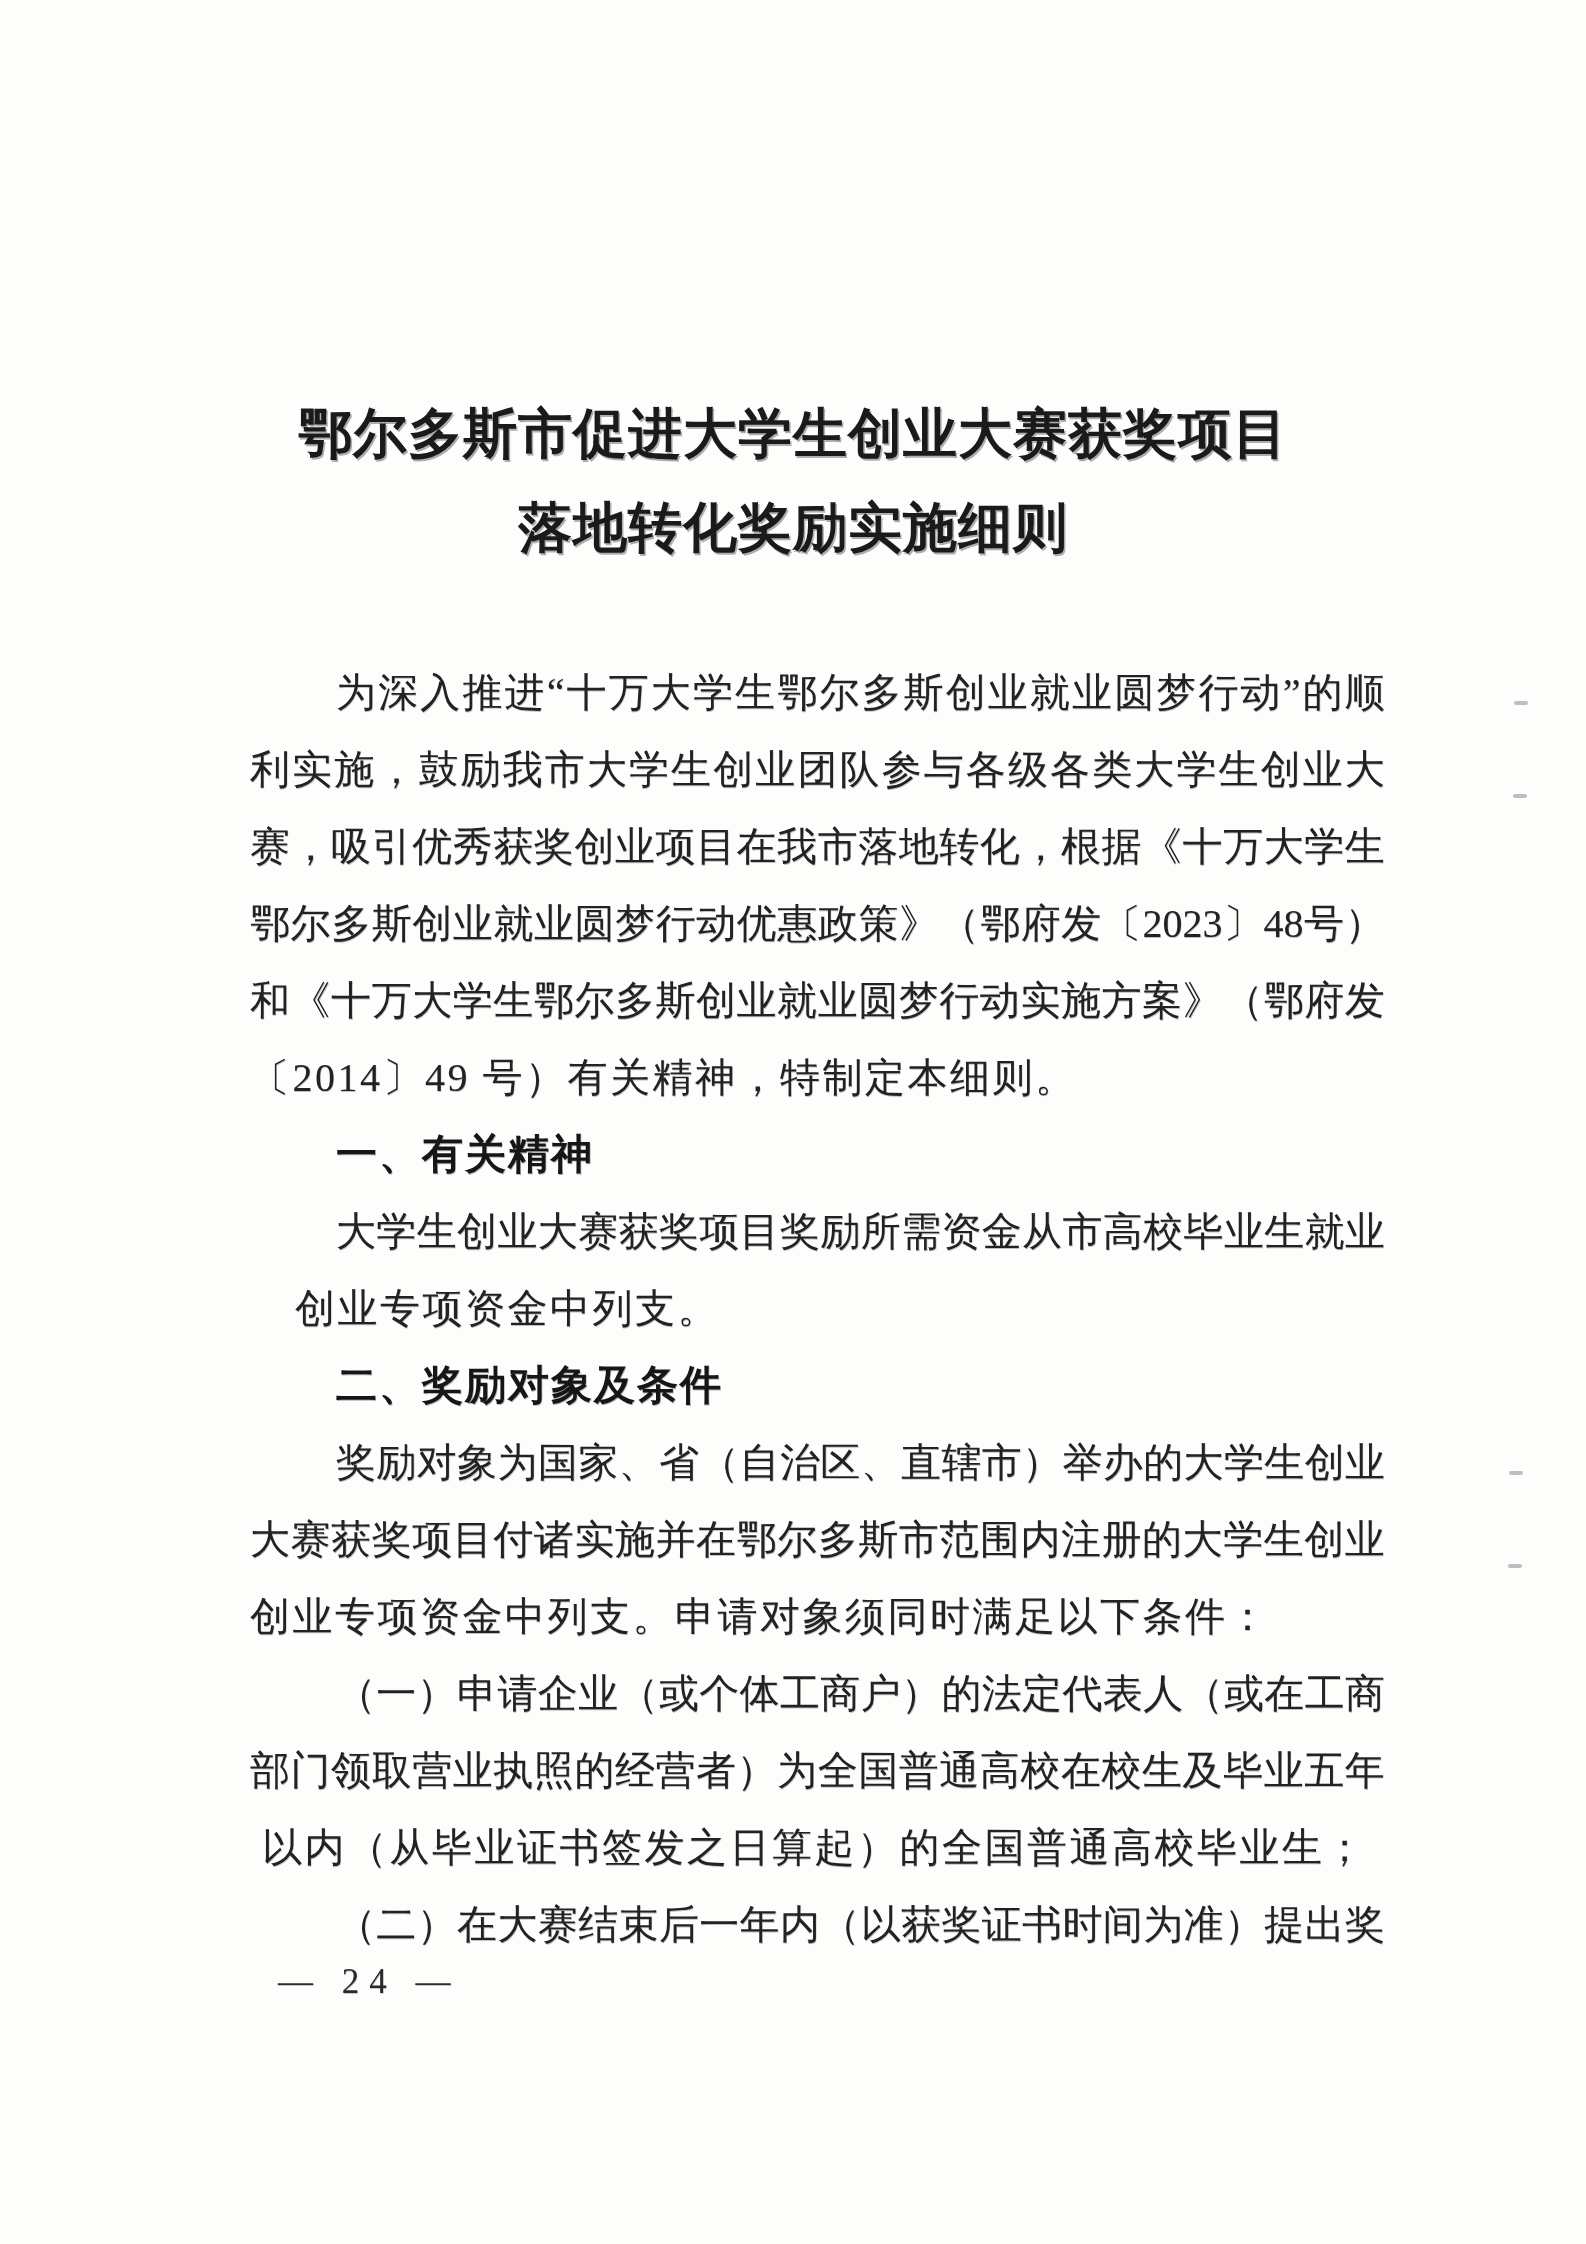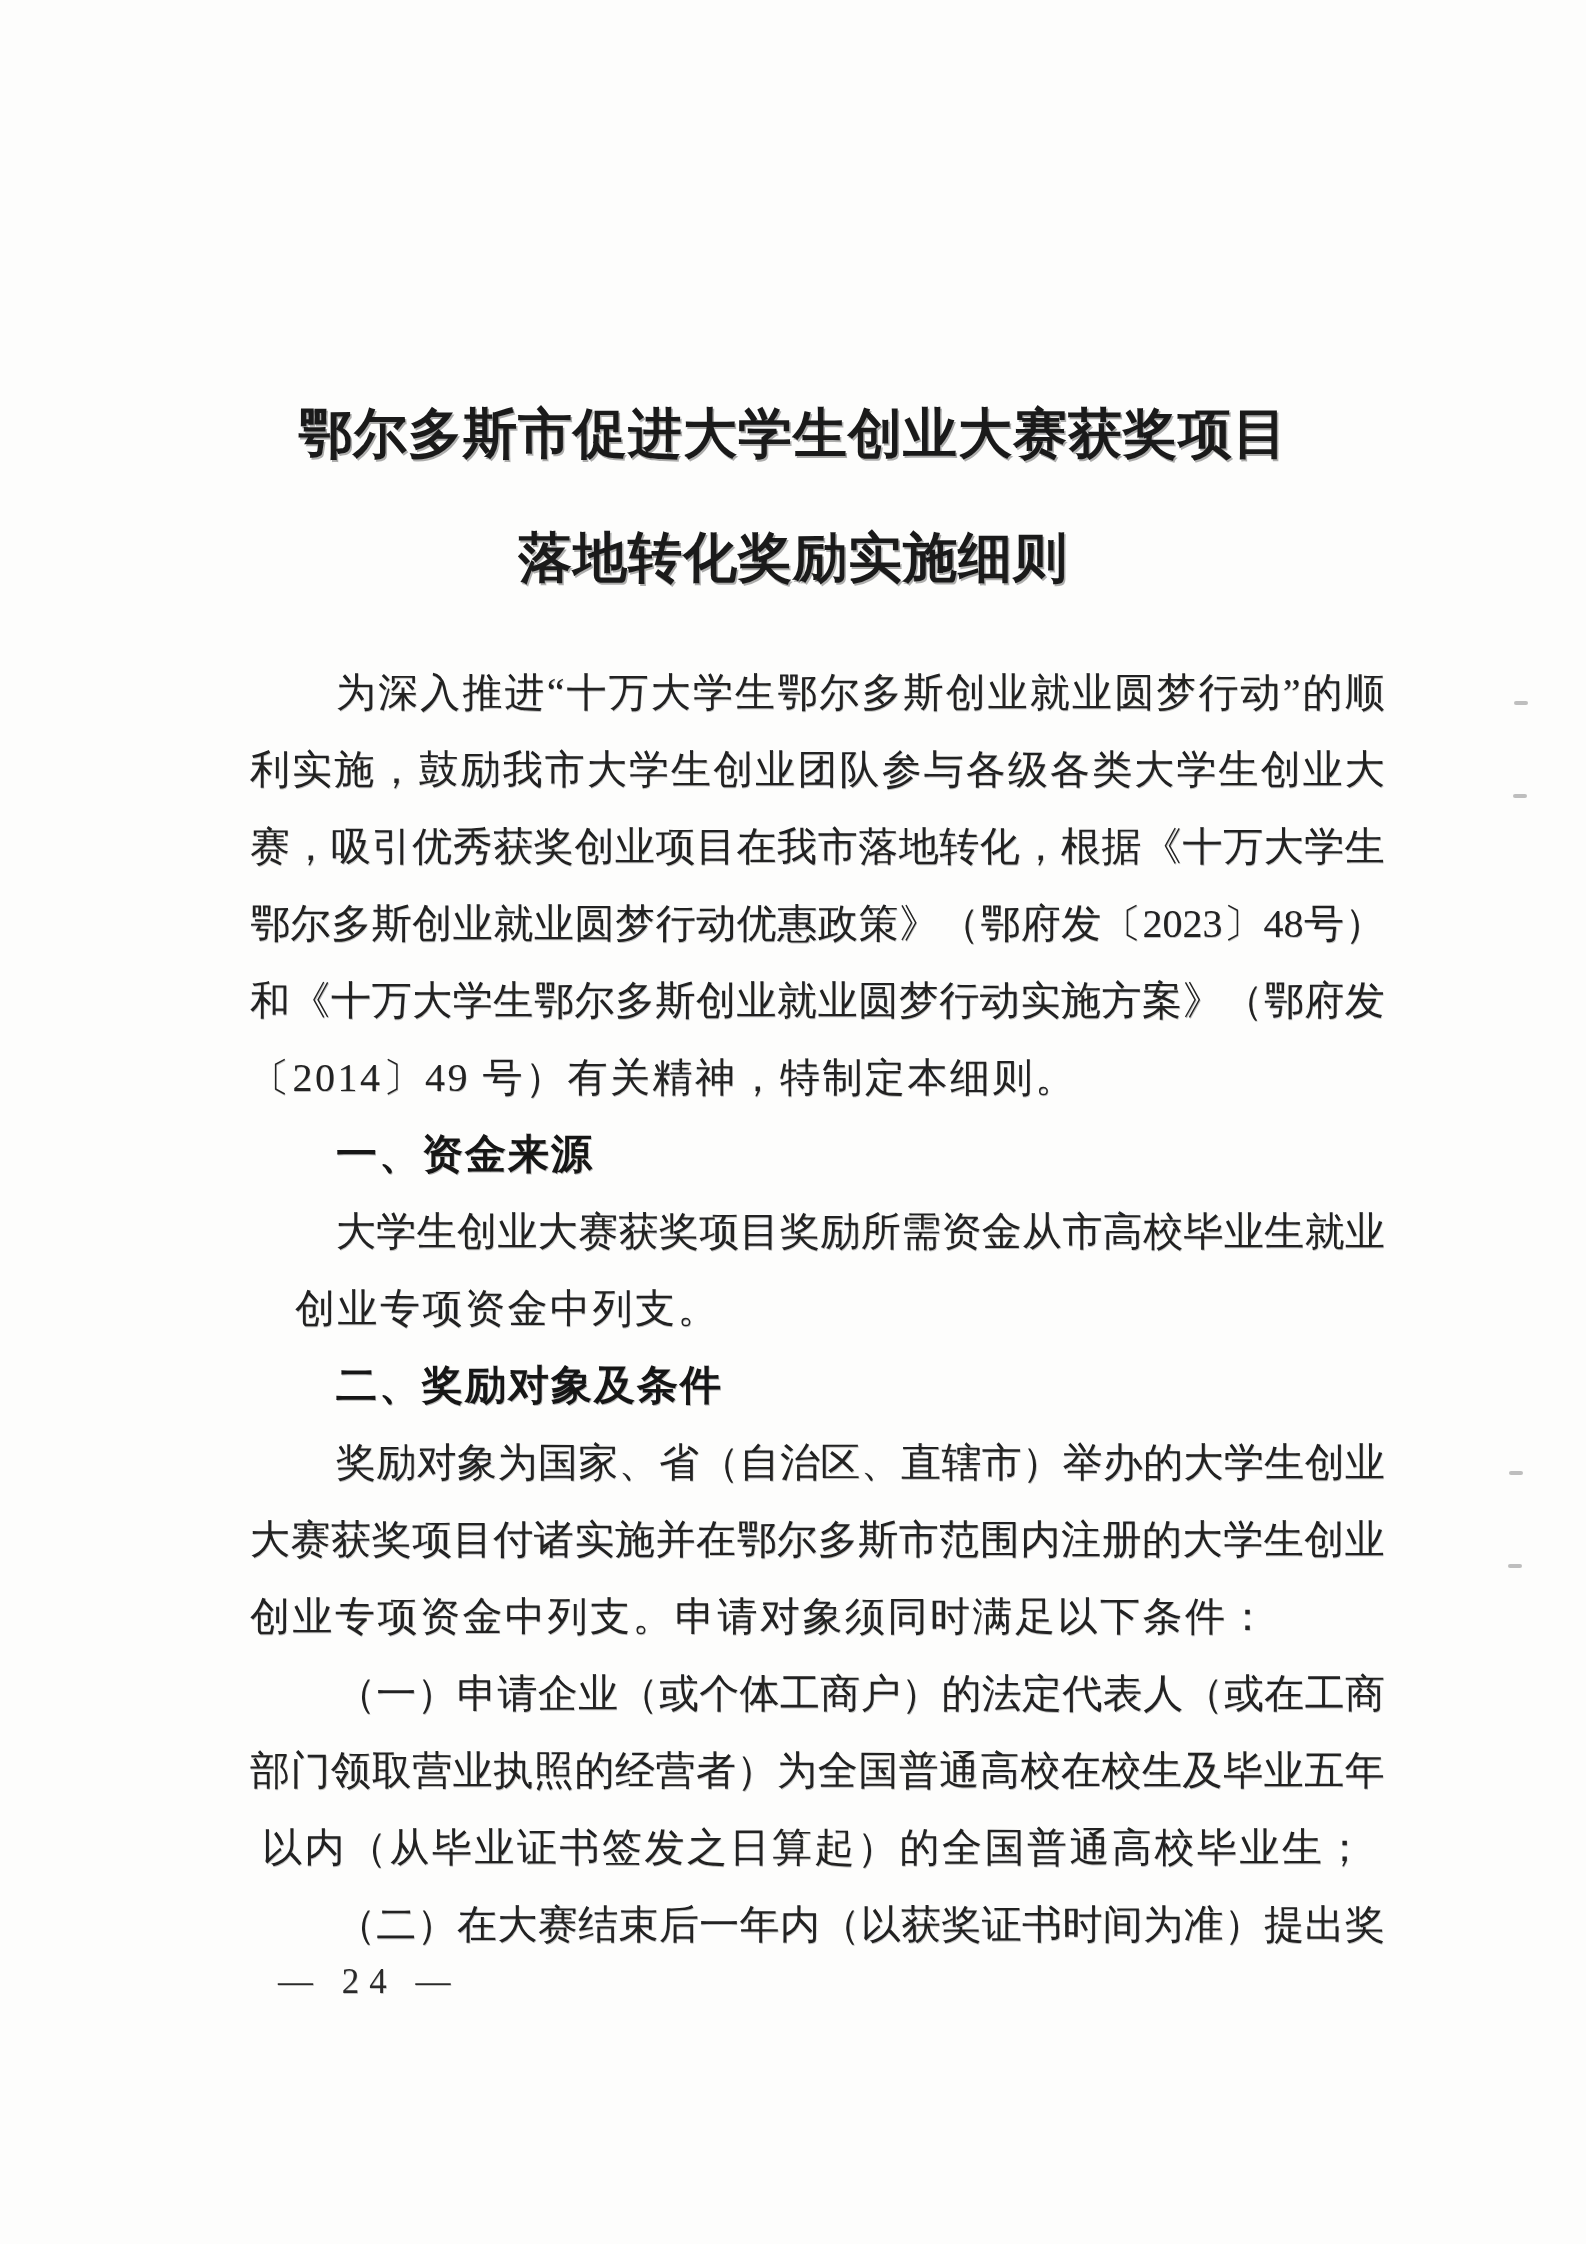--- a/index.html
+++ b/index.html
@@ -22,21 +22,21 @@
     width: 100%;
     text-align: center;
     font-size: 54px;
     font-weight: 700;
     letter-spacing: 1px;
     color: #1a1a1a;
     text-shadow: 1.5px 1.5px 0 rgba(25,25,25,0.35);
     white-space: nowrap;
   }
   #title-line1 { top: 398px; }
-  #title-line2 { top: 522px; }
+  #title-line2 { top: 492px; }
 
   #doc-body {
     position: absolute;
     left: 250px;
     top: 654px;
     width: 1135px;
   }
   .text-line {
     height: 77px;
     font-size: 40px;
@@ -228,21 +228,21 @@
         <span>施</span>
         <span>方</span>
         <span>案</span>
         <span>》</span>
         <span>（</span>
         <span>鄂</span>
         <span>府</span>
         <span>发</span>
       </div>
       <div class="text-line plain" style="padding-left: 0px;">〔2014〕49 号）有关精神，特制定本细则。</div>
-      <div class="text-line plain bold" style="padding-left: 86px;">一、资金来源</div>
+      <div class="text-line plain bold" style="padding-left: 86px;">一、有关精神</div>
       <div class="text-line justify" style="padding-left: 86px;">
         <span>大</span>
         <span>学</span>
         <span>生</span>
         <span>创</span>
         <span>业</span>
         <span>大</span>
         <span>赛</span>
         <span>获</span>
         <span>奖</span>

